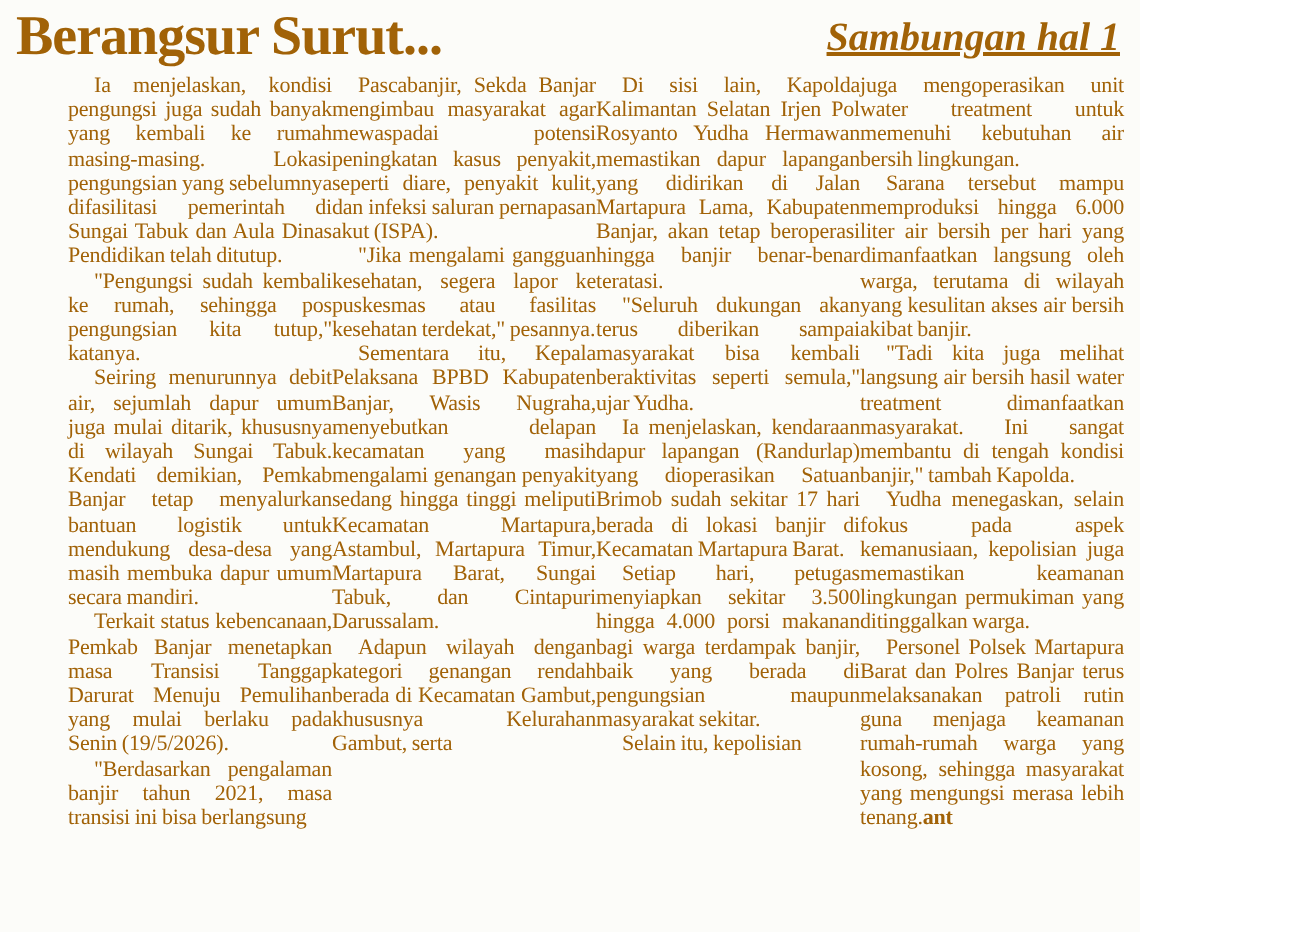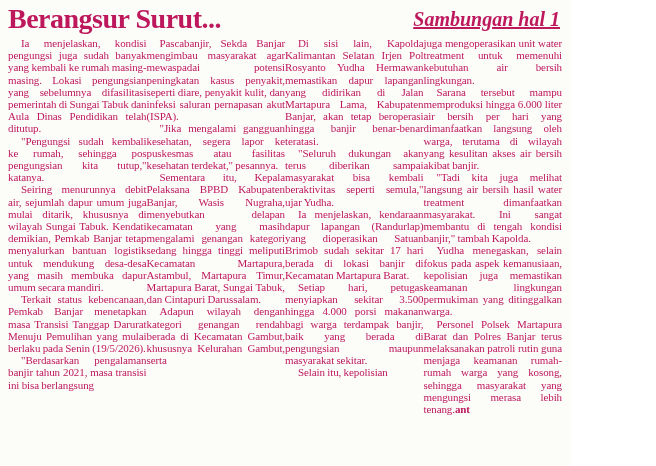--- a/index.html
+++ b/index.html
@@ -1,21 +1,21 @@
 <!DOCTYPE html>
 <html lang="id"><head>
 <meta charset="utf-8">
 <style>
   html, body { margin: 0; padding: 0; }
   .page {
     width: 570px;
     height: 466px;
     box-sizing: border-box;
     background: #fcfcf9;
-    color: #be185d;
+    color: #a16207;
     font-family: "Liberation Serif", serif;
     padding: 3px 8px 4px 8px;
     overflow: hidden;
     position: relative;
   }
   .header-row {
     display: flex;
     justify-content: space-between;
     align-items: flex-start;
     height: 31px;
@@ -34,20 +34,21 @@
     font-style: italic;
     text-decoration: underline;
     padding-top: 5px;
     padding-right: 2px;
     white-space: nowrap;
   }
   .columns {
     display: flex;
     gap: 0;
     margin-top: 3px;
+    margin-left: 26px;
   }
   .col {
     flex: 1 1 0;
     min-width: 0;
     text-align: justify;
     font-size: 11px;
     line-height: 12.2px;
     letter-spacing: -0.1px;
     word-spacing: -0.3px;
   }
@@ -76,21 +77,21 @@
     <div class="col">
         <p>Ia menjelaskan, kondisi pengungsi juga sudah banyak yang kembali ke rumah masing-masing. Lokasi pengungsian yang sebelumnya difasilitasi pemerintah di Sungai Tabuk dan Aula Dinas Pendidikan telah ditutup.</p>
         <p>"Pengungsi sudah kembali ke rumah, sehingga pos pengungsian kita tutup," katanya.</p>
         <p>Seiring menurunnya debit air, sejumlah dapur umum juga mulai ditarik, khususnya di wilayah Sungai Tabuk. Kendati demikian, Pemkab Banjar tetap menyalurkan bantuan logistik untuk mendukung desa-desa yang masih membuka dapur umum secara mandiri.</p>
         <p>Terkait status kebencanaan, Pemkab Banjar menetapkan masa Transisi Tanggap Darurat Menuju Pemulihan yang mulai berlaku pada Senin (19/5/2026).</p>
         <p>"Berdasarkan pengalaman banjir tahun 2021, masa transisi ini bisa berlangsung</p>
       </div>
     <div class="col">
         <p>Pascabanjir, Sekda Banjar mengimbau masyarakat agar mewaspadai potensi peningkatan kasus penyakit, seperti diare, penyakit kulit, dan infeksi saluran pernapasan akut (ISPA).</p>
         <p>"Jika mengalami gangguan kesehatan, segera lapor ke puskesmas atau fasilitas kesehatan terdekat," pesannya.</p>
-        <p>Sementara itu, Kepala Pelaksana BPBD Kabupaten Banjar, Wasis Nugraha, menyebutkan delapan kecamatan yang masih mengalami genangan kategori sedang hingga tinggi meliputi Kecamatan Martapura, Astambul, Martapura Timur, Martapura Barat, Sungai Tabuk, dan Cintapuri Darussalam.</p>
+        <p>Sementara itu, Kepala Pelaksana BPBD Kabupaten Banjar, Wasis Nugraha, menyebutkan delapan kecamatan yang masih mengalami genangan penyakit sedang hingga tinggi meliputi Kecamatan Martapura, Astambul, Martapura Timur, Martapura Barat, Sungai Tabuk, dan Cintapuri Darussalam.</p>
         <p>Adapun wilayah dengan kategori genangan rendah berada di Kecamatan Gambut, khususnya Kelurahan Gambut, serta</p>
       </div>
     <div class="col">
         <p>Di sisi lain, Kapolda Kalimantan Selatan Irjen Pol Rosyanto Yudha Hermawan memastikan dapur lapangan yang didirikan di Jalan Martapura Lama, Kabupaten Banjar, akan tetap beroperasi hingga banjir benar-benar teratasi.</p>
         <p>"Seluruh dukungan akan terus diberikan sampai masyarakat bisa kembali beraktivitas seperti semula," ujar Yudha.</p>
         <p>Ia menjelaskan, kendaraan dapur lapangan (Randurlap) yang dioperasikan Satuan Brimob sudah sekitar 17 hari berada di lokasi banjir di Kecamatan Martapura Barat.</p>
         <p>Setiap hari, petugas menyiapkan sekitar 3.500 hingga 4.000 porsi makanan bagi warga terdampak banjir, baik yang berada di pengungsian maupun masyarakat sekitar.</p>
         <p>Selain itu, kepolisian</p>
       </div>
     <div class="col">

